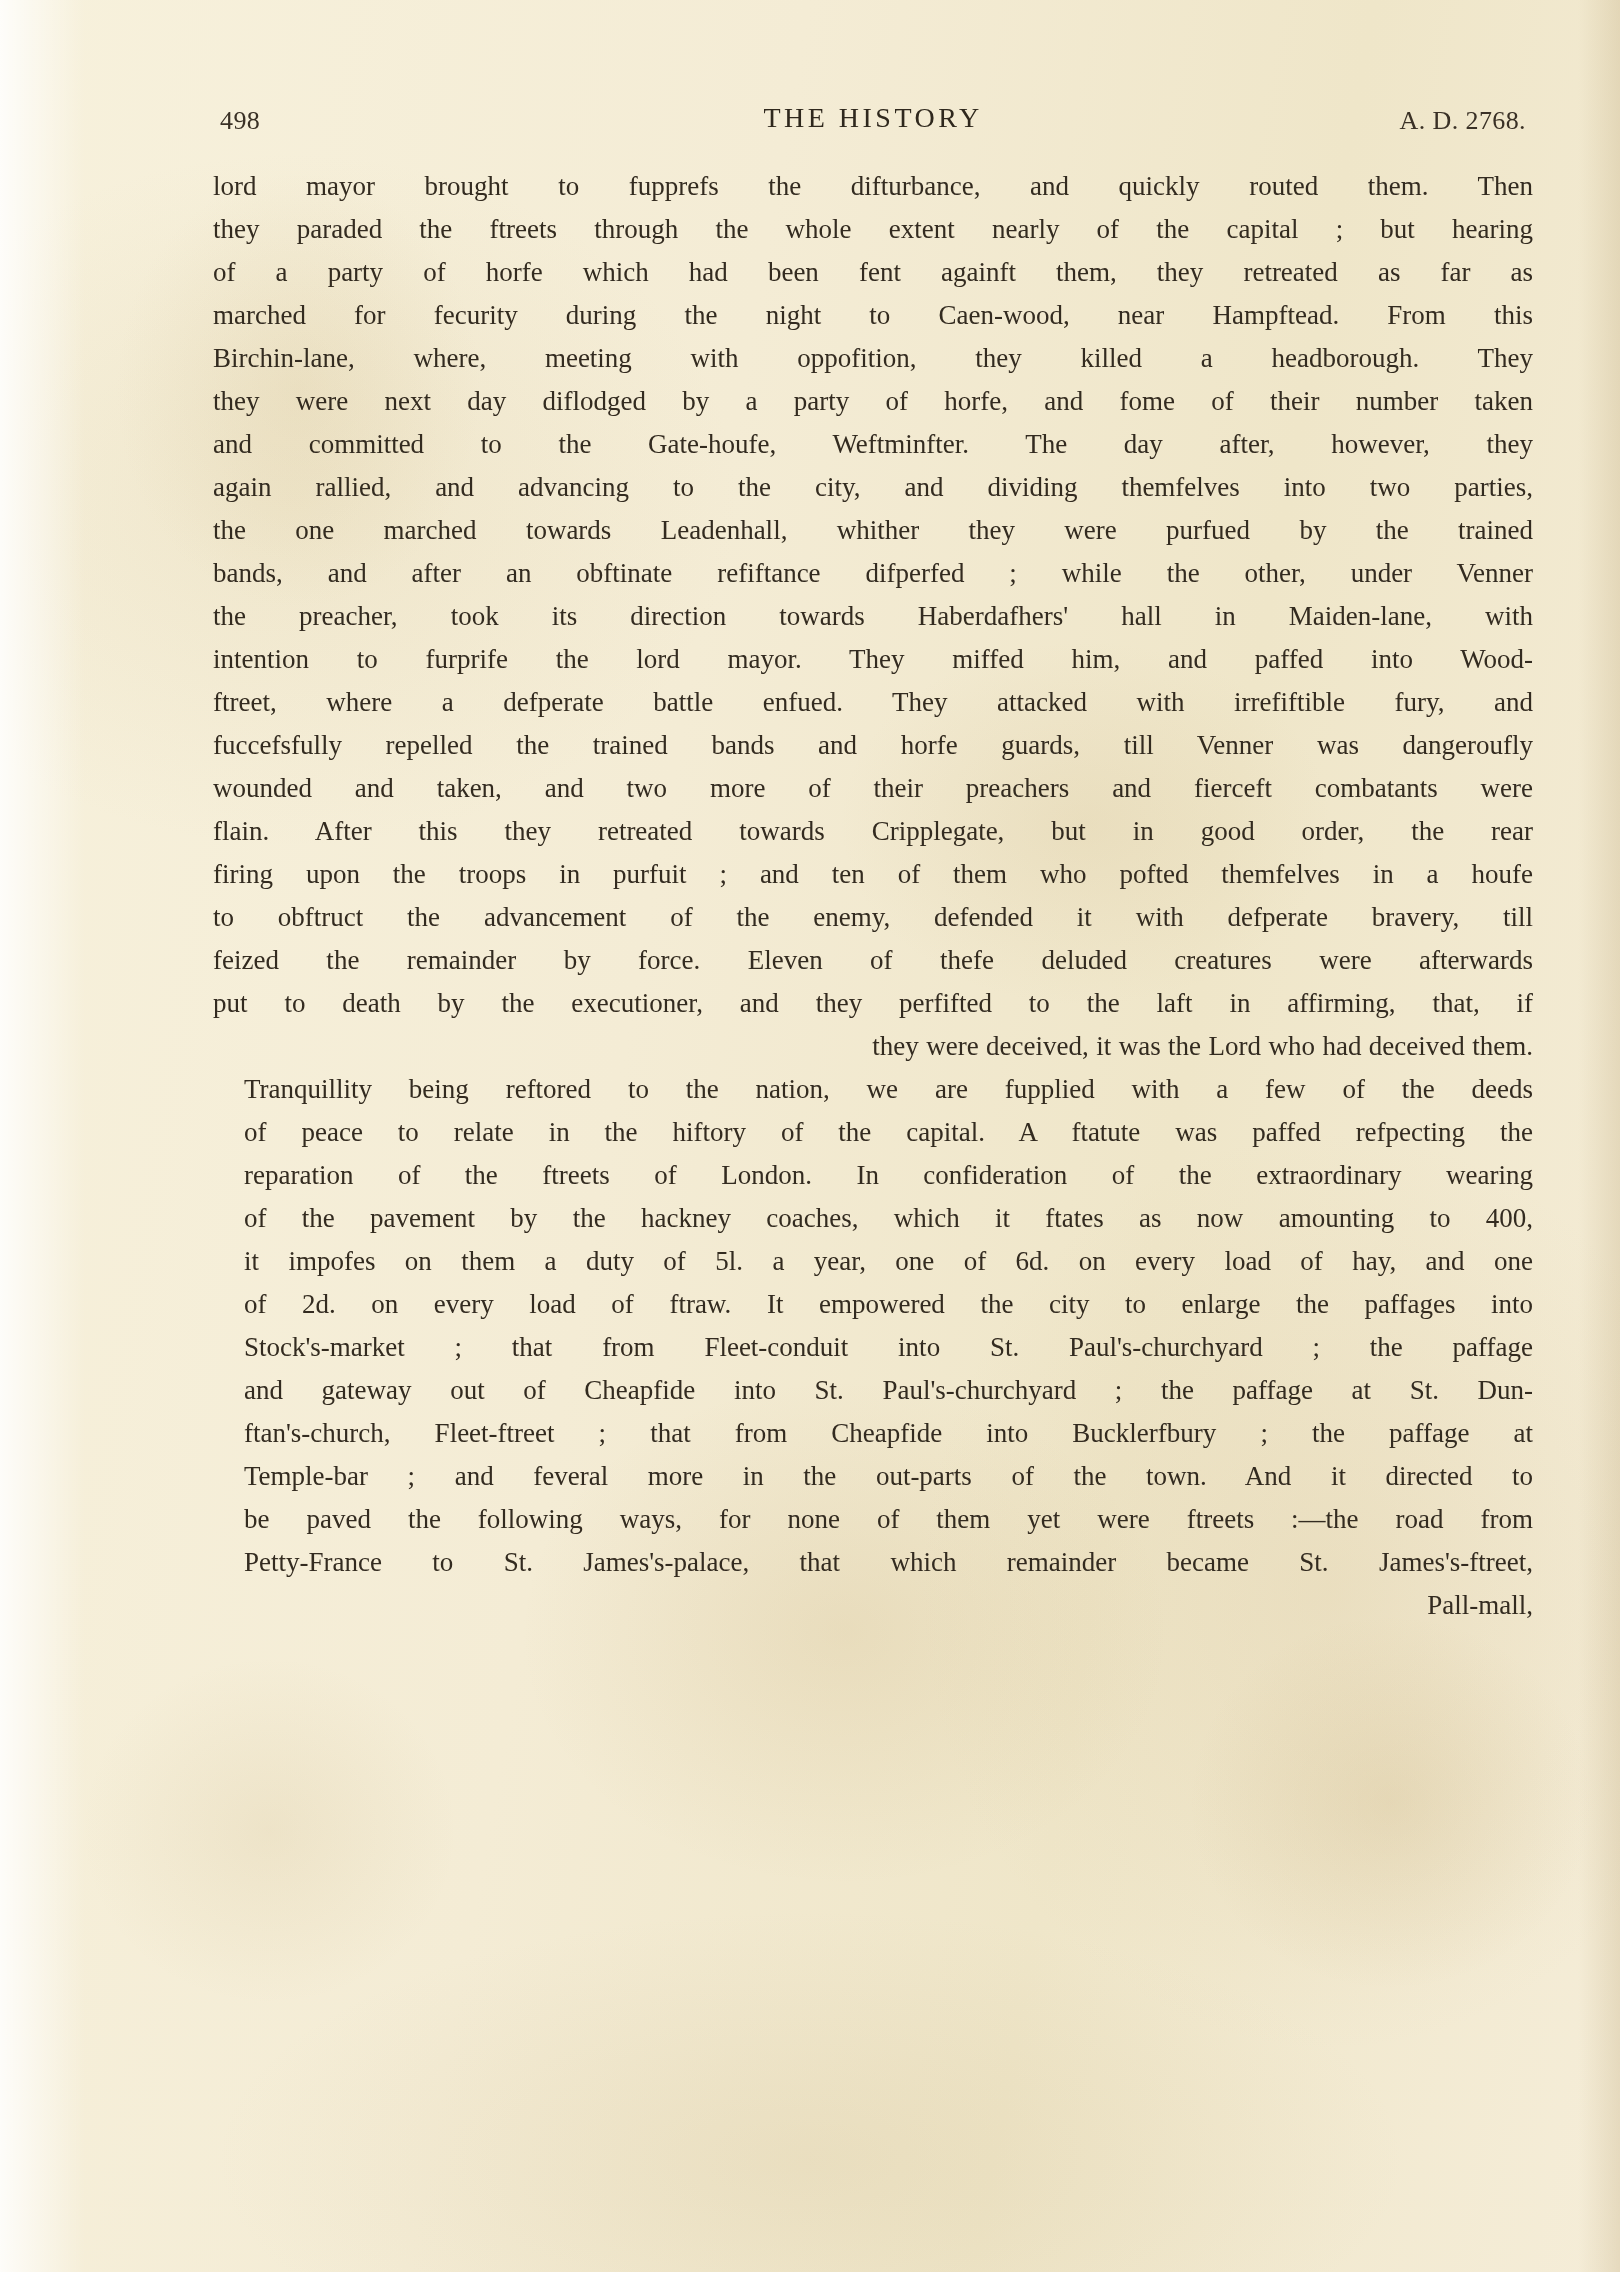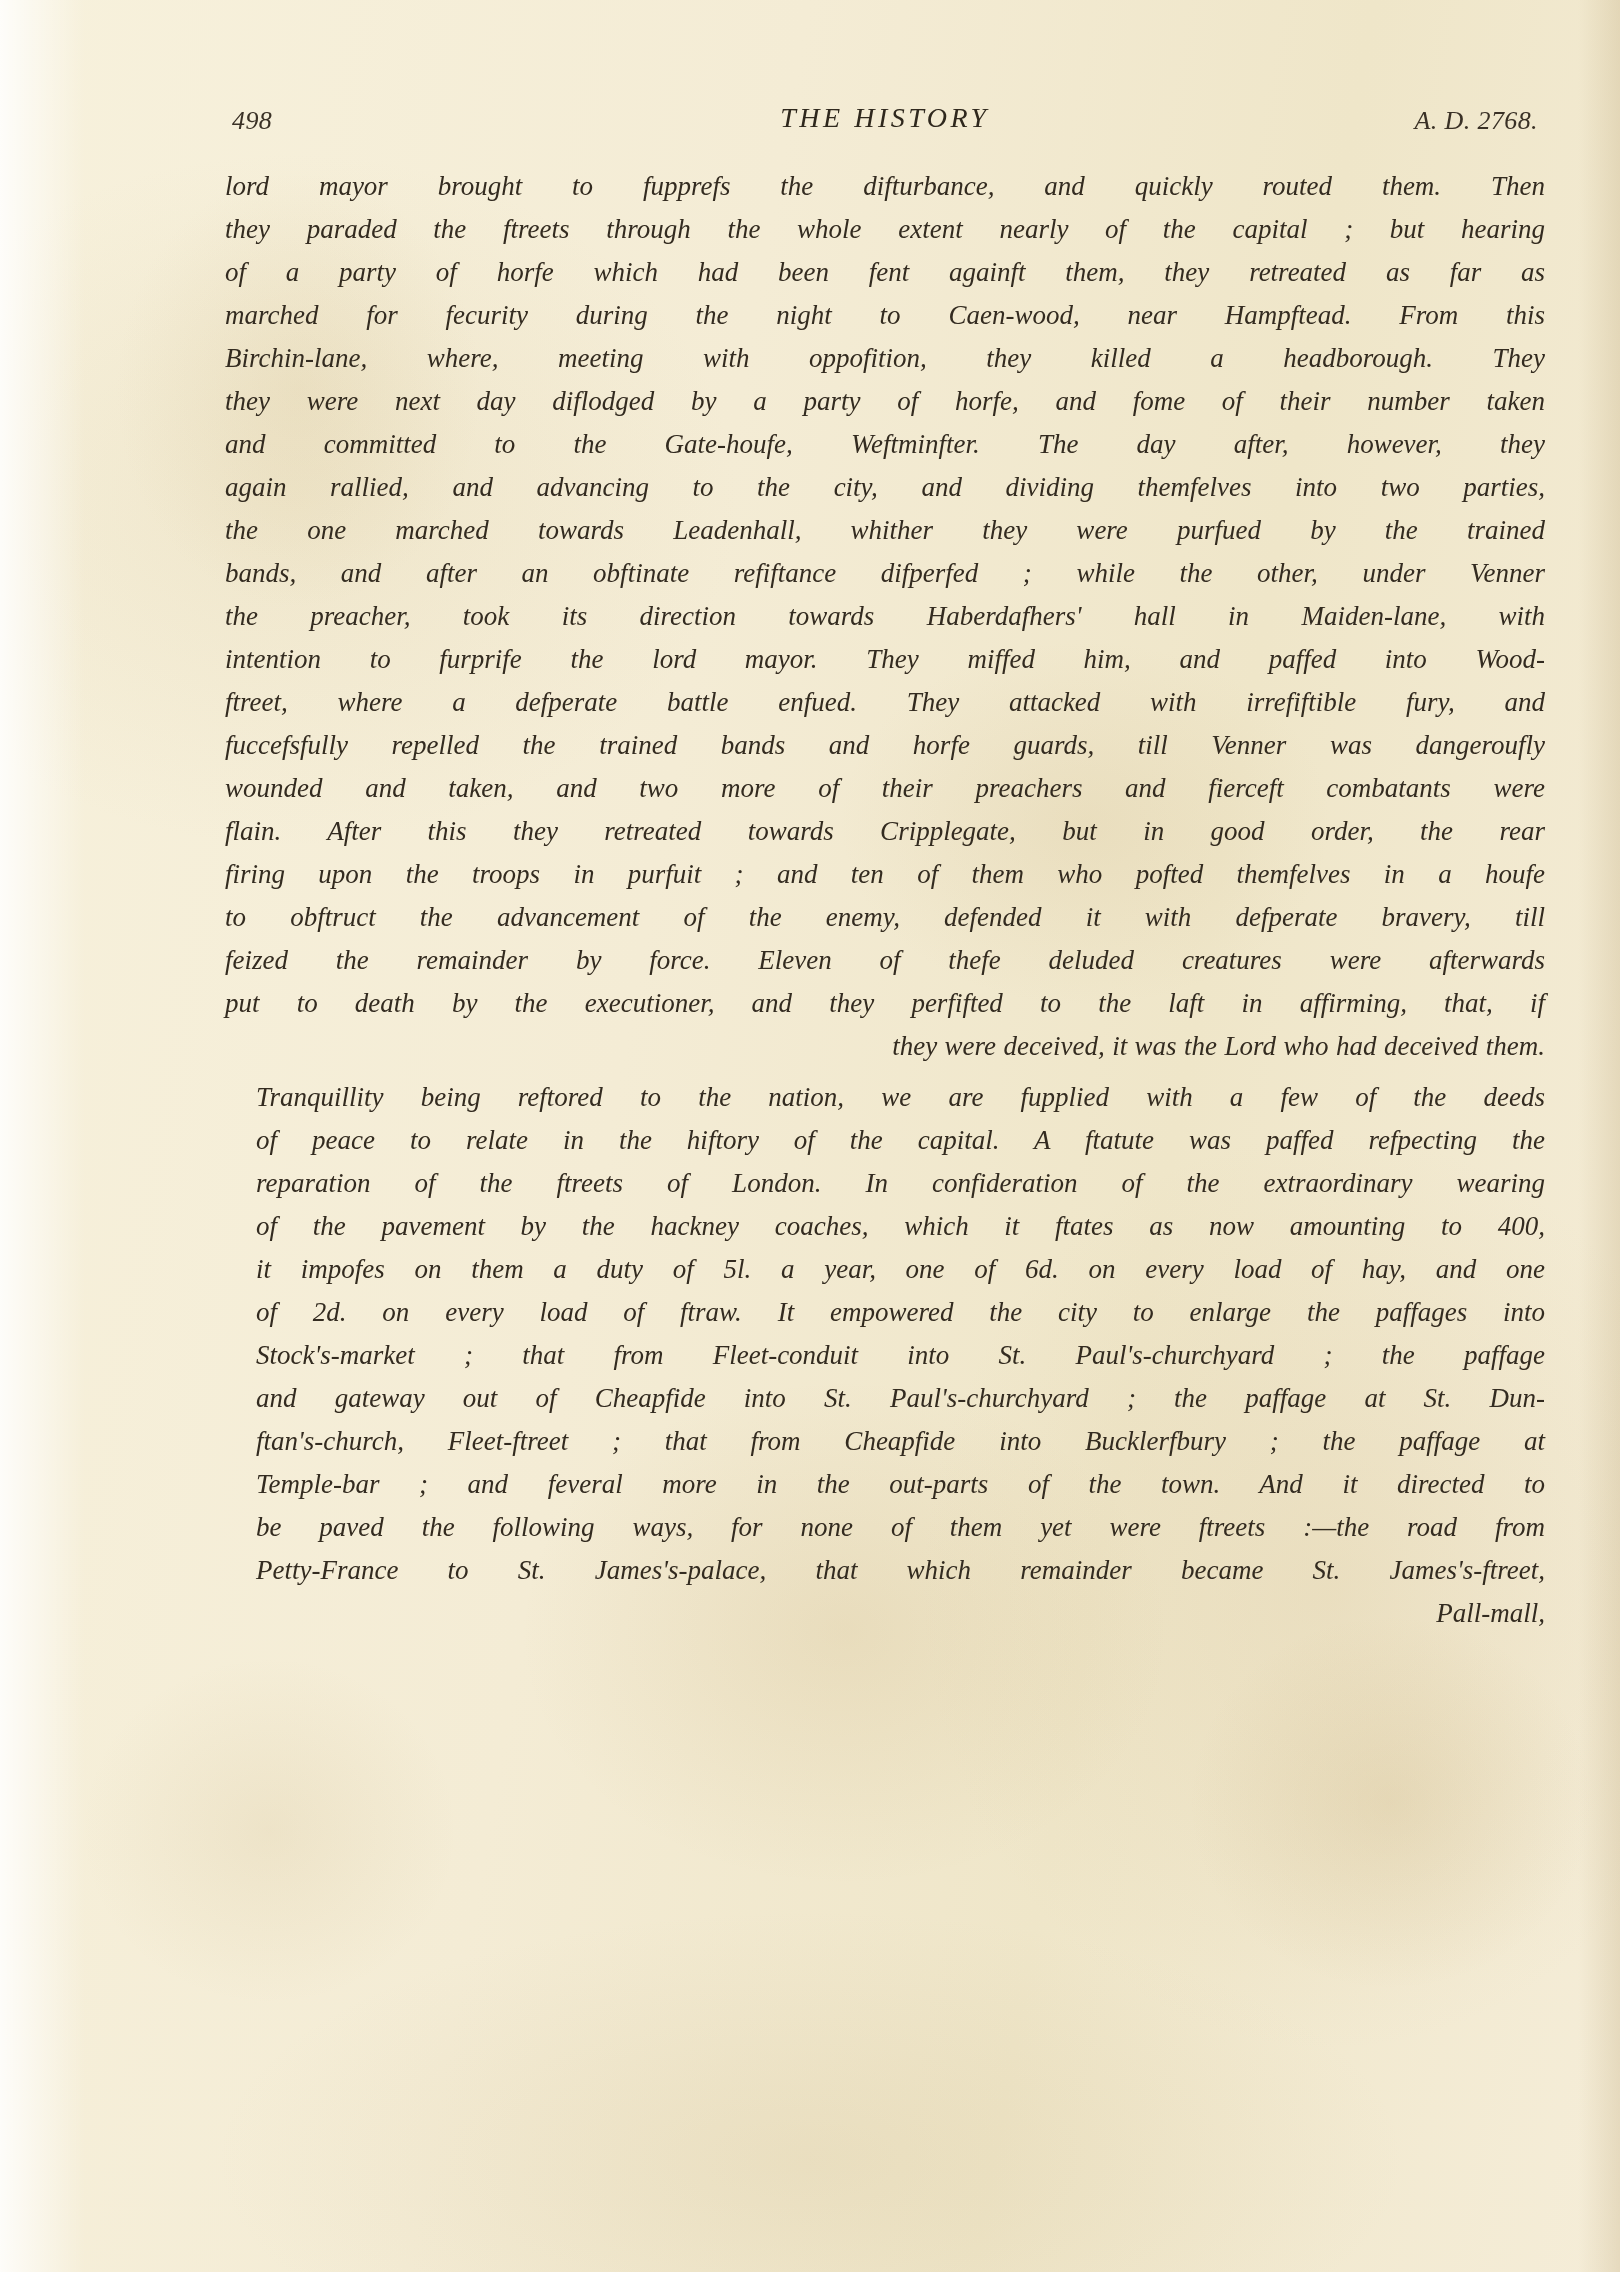--- a/index.html
+++ b/index.html
@@ -38,24 +38,23 @@
   .edge-left {
     position: absolute; left: 0; top: 0; width: 85px; height: 2273px;
     background: linear-gradient(90deg, rgba(255,255,255,0.85), rgba(255,255,255,0));
   }
   .edge-right {
     position: absolute; right: 0; top: 0; width: 43px; height: 2273px;
     background: linear-gradient(270deg, rgba(182,158,110,0.25), rgba(182,158,110,0));
   }
   .content {
     position: absolute;
-    left: 225px;
+    left: 213px;
     top: 99px;
     width: 1320px;
-    font-style: italic;
   }
   .header {
     position: relative;
     height: 50px;
     margin-bottom: 15.6px;
   }
   .folio {
     position: absolute;
     left: 7px;
     top: 7px;
@@ -150,21 +149,21 @@
           <span class="line">ftreet, where a defperate battle enfued.  They attacked with irrefiftible fury, and</span>
           <span class="line">fuccefsfully repelled the trained bands and horfe guards, till Venner was dangeroufly</span>
           <span class="line">wounded and taken, and two more of their preachers and fierceft combatants were</span>
           <span class="line">flain.  After this they retreated towards Cripplegate, but in good order, the rear</span>
           <span class="line">firing upon the troops in purfuit ; and ten of them who pofted themfelves in a houfe</span>
           <span class="line">to obftruct the advancement of the enemy, defended it with defperate bravery, till</span>
           <span class="line">feized the remainder by force.  Eleven of thefe deluded creatures were afterwards</span>
           <span class="line">put to death by the executioner, and they perfifted to the laft in affirming, that, if</span>
           <span class="line-last">they were deceived, it was the Lord who had deceived them.</span>
         </p>
-      <p class="para-indent" id="p1" style="margin-top:8px">
+      <p class="para-indent" id="p1" style="margin-top:0">
           <span class="line" style="text-indent: 31px;">Tranquillity being reftored to the nation, we are fupplied with a few of the deeds</span>
           <span class="line">of peace to relate in the hiftory of the capital.  A ftatute was paffed refpecting the</span>
           <span class="line">reparation of the ftreets of London.  In confideration of the extraordinary wearing</span>
           <span class="line">of the pavement by the hackney coaches, which it ftates as now amounting to 400,</span>
           <span class="line">it impofes on them a duty of  5l. a year, one of  6d. on every load of hay, and one</span>
           <span class="line">of  2d. on every load of ftraw.  It empowered the city to enlarge the paffages into</span>
           <span class="line">Stock's-market ; that from Fleet-conduit into St. Paul's-churchyard ; the paffage</span>
           <span class="line">and gateway out of Cheapfide into St. Paul's-churchyard ; the paffage at St. Dun-</span>
           <span class="line">ftan's-church, Fleet-ftreet ; that from Cheapfide into Bucklerfbury ; the paffage at</span>
           <span class="line">Temple-bar ; and feveral more in the out-parts of the town.  And it directed to</span>

